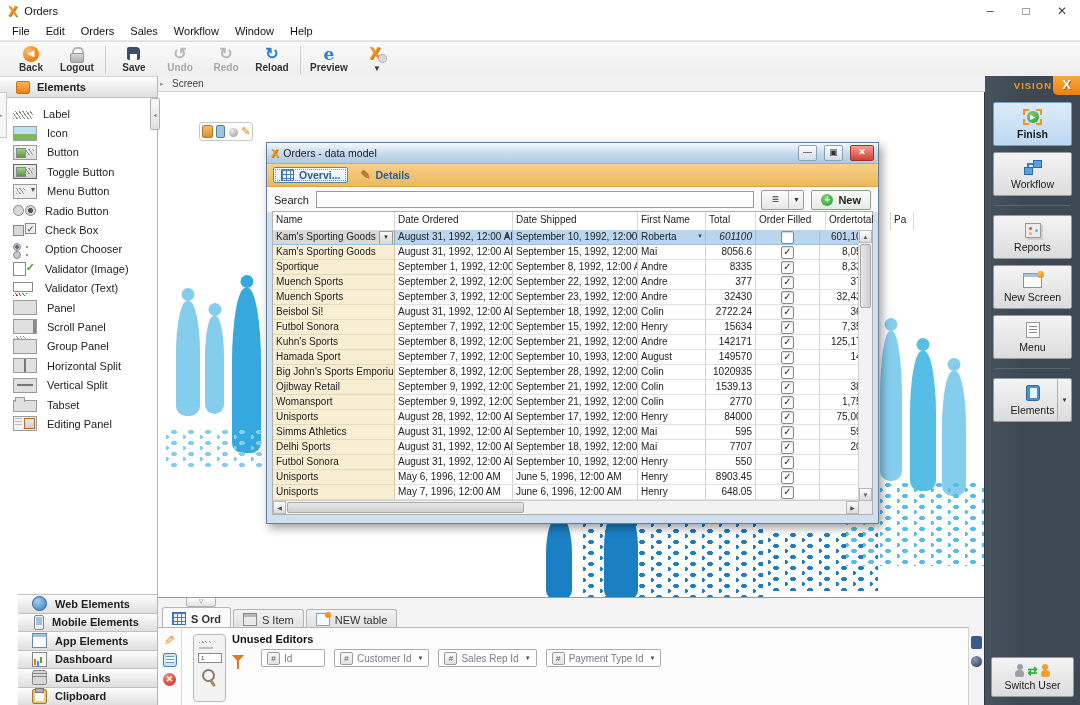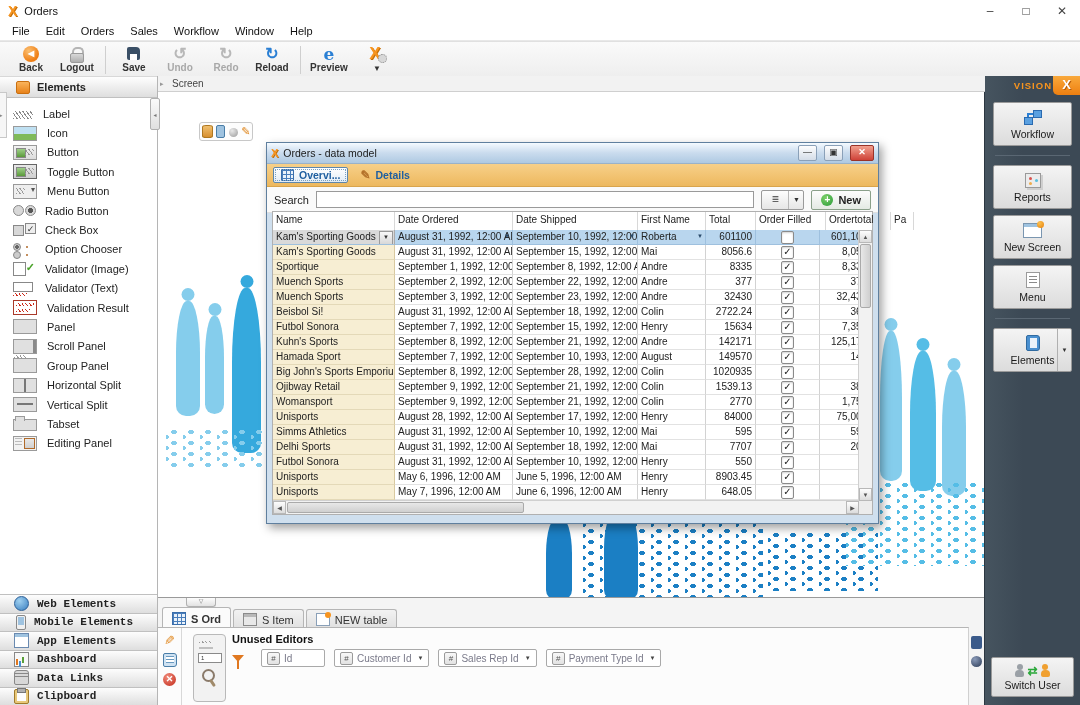--- a/index.html
+++ b/index.html
@@ -72,21 +72,21 @@
   .ic-groupp::before{content:"";position:absolute;left:0;top:-4px;width:12px;height:3px;background:repeating-linear-gradient(55deg,#9a9a9a 0 1px,transparent 1px 3px);}
   .ic-hsplit{background:#e0e0e0;border:1px solid #9a9a9a;}
   .ic-hsplit::after{content:"";position:absolute;left:10px;top:0;bottom:0;width:2px;background:#777;}
   .ic-vsplit{background:#e0e0e0;border:1px solid #9a9a9a;}
   .ic-vsplit::after{content:"";position:absolute;left:3px;right:3px;top:5px;height:2px;background:#777;}
   .ic-tabset{background:#e0e0e0;border:1px solid #9a9a9a;margin-top:3px;height:10px;}
   .ic-tabset::before{content:"";position:absolute;left:1px;top:-4px;width:8px;height:4px;background:#e0e0e0;border:1px solid #9a9a9a;border-bottom:none;}
   .ic-editp{background:#f2f2f2;border:1px solid #9a9a9a;}
   .ic-editp::before{content:"";position:absolute;left:1px;top:1px;width:7px;height:9px;background:repeating-linear-gradient(#bbb 0 1px,transparent 1px 3px);}
   .ic-editp::after{content:"";position:absolute;right:1px;top:1px;width:9px;height:9px;border:1px solid #b06a2a;background:linear-gradient(#e8e8e8,#d0d0d0);}
-  #side-sections{position:absolute;left:0;bottom:0;right:0;font-family:Liberation Mono, monospace;}
+  #side-sections{position:absolute;left:18px;bottom:0;right:0;}
   .side-sec{height:17.5px;background:linear-gradient(#fdfdfd,#dedede);border-top:1px solid #c0c0c0;display:flex;align-items:center;gap:8px;padding-left:14px;font-weight:bold;}
   .sec-ic{width:13px;height:13px;position:relative;flex:none;}
   .ic-web{border-radius:50%;background:radial-gradient(circle at 35% 30%,#9fd0f0,#3a7fc0);border:1px solid #2a5f98;}
   .ic-mobile{background:#f0f0f0;border:1px solid #888;border-radius:2px;width:8px;margin-left:2px;}
   .ic-mobile::after{content:"";position:absolute;left:1px;top:1px;right:1px;height:8px;background:#9fc3e0;}
   .ic-appel{background:#fff;border:1px solid #6a8ab0;}
   .ic-appel::before{content:"";position:absolute;left:0;right:0;top:0;height:3px;background:#9fc3e0;}
   .ic-dashb{background:#f8f8f8;border:1px solid #888;}
   .ic-dashb::before{content:"";position:absolute;left:1px;bottom:1px;width:2px;height:6px;background:#e07820;box-shadow:3px 2px 0 #4a90d0,6px -2px 0 #5aa03a;}
   .ic-datal{background:#d8d8d8;border:1px solid #888;border-radius:3px 3px 2px 2px;}
@@ -299,24 +299,20 @@
         </div>
         <div class="el-item">
           <span class="el-ic ic-vimg"></span>
           <span>Validator (Image)</span>
         </div>
         <div class="el-item">
           <span class="el-ic ic-vtext"></span>
           <span>Validator (Text)</span>
         </div>
         <div class="el-item">
-          <span class="el-ic ic-vres"></span>
-          <span>Validation Result</span>
-        </div>
-        <div class="el-item">
           <span class="el-ic ic-panel"></span>
           <span>Panel</span>
         </div>
         <div class="el-item">
           <span class="el-ic ic-scrollp"></span>
           <span>Scroll Panel</span>
         </div>
         <div class="el-item">
           <span class="el-ic ic-groupp"></span>
           <span>Group Panel</span>
@@ -434,21 +430,21 @@
             <span class="hcell" style="width: 63px;">Order Filled</span>
             <span class="hcell" style="width: 58px;">Ordertotal</span>
             <span class="hcell" style="width: 16px;">Pa</span>
           </div>
         <div id="tbl-rows">
             <div class="trow sel">
               <span class="tcell c-name" style="width: 115px;">Kam's Sporting Goods<span class="combo-arrow">▼</span></span>
               <span class="tcell" style="width: 111px;">August 31, 1992, 12:00 AM<span class="mini-arrow">▼</span></span>
               <span class="tcell" style="width: 118px;">September 10, 1992, 12:00 AM<span class="mini-arrow">▼</span></span>
               <span class="tcell" style="width: 61px;">Roberta<span class="mini-arrow">▼</span></span>
-              <span class="tcell num" style="width: 43px;">601100</span>
+              <span class="tcell num" style="width: 43px; font-style: italic;">601100</span>
               <span class="tcell c-check" style="width: 63px;">
                 <span class="cb"></span>
               </span>
               <span class="tcell num" style="width: 58px;">601,100.00</span>
             </div>
             <div class="trow">
               <span class="tcell c-name" style="width: 115px;">Kam's Sporting Goods</span>
               <span class="tcell" style="width: 111px;">August 31, 1992, 12:00 AM</span>
               <span class="tcell" style="width: 118px;">September 15, 1992, 12:00 AM</span>
               <span class="tcell" style="width: 61px;">Mai</span>
@@ -716,20 +712,26 @@
     <div id="bp-right">
       <span class="bpr-book"></span>
       <span class="bpr-globe"></span>
     </div>
   </div>
 
   <div id="right-panel">
     <span id="vision-label">VISION</span>
     <span id="vision-tab">X</span>
     <div id="rp-buttons">
+        <div class="rpbtn sel">
+          <span class="rp-ic">
+            <span class="i-finish"></span>
+          </span>
+          <span>Finish</span>
+        </div>
         <div class="rpbtn">
           <span class="rp-ic">
             <span class="i-workflow"></span>
           </span>
           <span>Workflow</span>
         </div>
         <div class="rp-div"></div>
         <div class="rpbtn">
           <span class="rp-ic">
             <span class="i-reports"></span>

